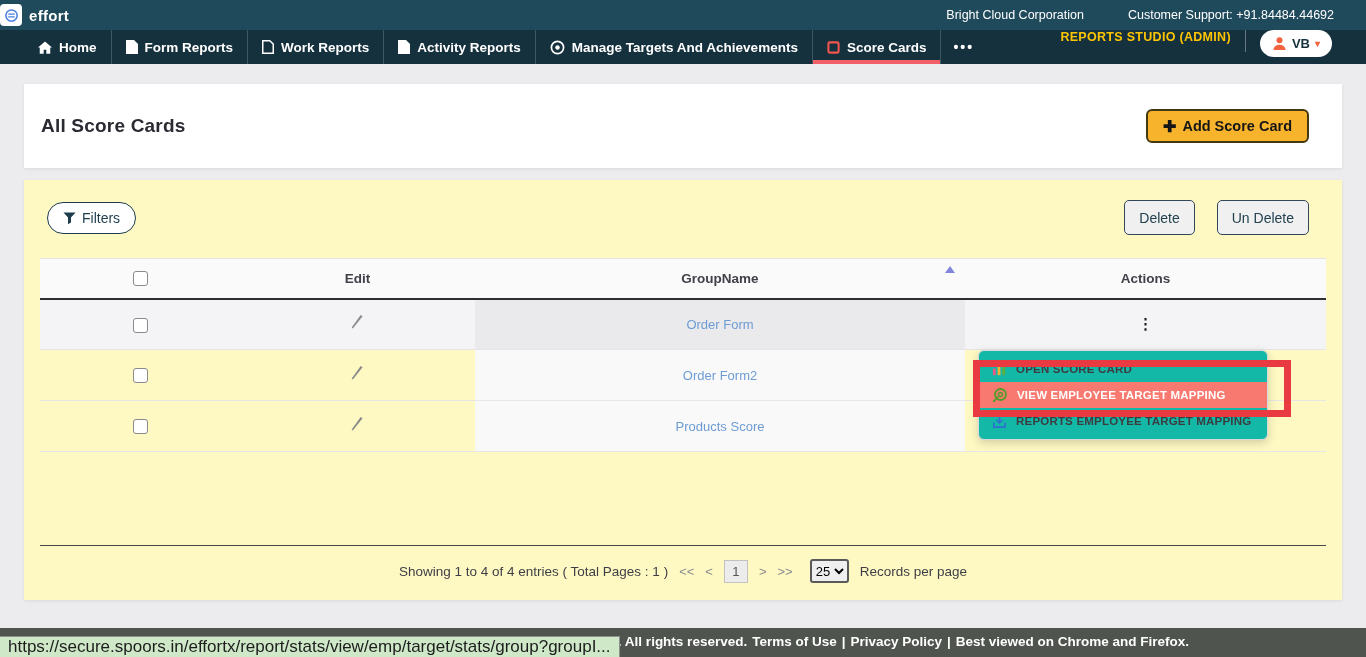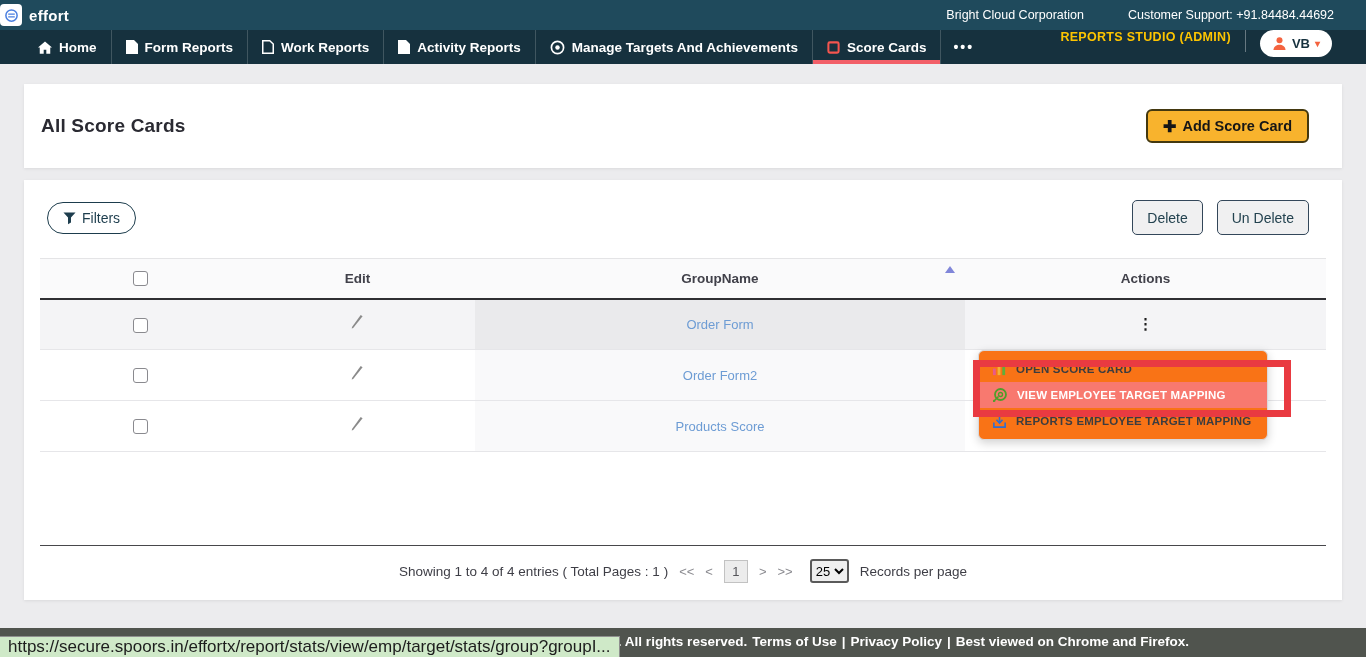--- a/index.html
+++ b/index.html
@@ -25,23 +25,23 @@
   .user-pill { background:#fff; border-radius:14px; height:27px; padding:0 12px; display:flex; align-items:center; gap:5px; color:#16313e; font-weight:800; font-size:13px; cursor:pointer; }
   .user-caret { color:#f4633f; font-size:10px; }
 
   
   .title-card { position:absolute; left:24px; right:24px; top:84px; height:84px; background:#fff; box-shadow:0 1px 3px rgba(0,0,0,.08); display:flex; align-items:center; }
   .page-title { margin-left:17px; font-size:19px; font-weight:800; color:#2a2a32; letter-spacing:.2px; }
   .add-btn { margin-left:auto; margin-right:33px; height:34px; padding:0 15px; background:#f8b32d; border:2px solid #43380f; border-radius:6px; display:flex; align-items:center; gap:6px; font-size:14.5px; font-weight:700; color:#161616; cursor:pointer; font-family:inherit; }
   .plus-glyph { font-weight:900; font-size:16px; }
 
   
-  .table-card { position:absolute; left:24px; right:24px; top:180px; height:420px; background:#ffffff; box-shadow:0 1px 3px rgba(0,0,0,.08); }
+  .table-card { position:absolute; left:24px; right:24px; top:180px; height:420px; background:#fef9c3; box-shadow:0 1px 3px rgba(0,0,0,.08); }
   .filters-btn { position:absolute; top:22px; left:23px; height:32px; padding:0 15px; background:#fff; border:1px solid #1d3d4d; border-radius:17px; display:flex; align-items:center; gap:6px; color:#1d3d4d; font-size:14px; cursor:pointer; font-family:inherit; }
-  .bulk { position:absolute; top:20px; right:33px; display:flex; gap:14px; }
+  .bulk { position:absolute; top:20px; right:33px; display:flex; gap:22px; }
   .bulk button { height:35px; padding:0 14px; background:#f0f0f1; border:1px solid #33475a; border-radius:5px; color:#23424f; font-size:14px; cursor:pointer; font-family:inherit; }
 
   table.sc { position:absolute; top:78px; left:16px; width:1286px; border-collapse:collapse; table-layout:fixed; }
   table.sc thead th { height:40px; background:#fafafb; border-top:1px solid #e4e4e6; border-bottom:2px solid #2f2f33; font-size:13.5px; font-weight:700; color:#41414a; position:relative; }
   table.sc tbody td { height:51px; border-bottom:1px solid #e6e6e9; text-align:center; vertical-align:middle; }
   tr.row-hover td { background:#f4f4f6; }
   tr.row-hover td.group-cell { background:#eaeaec; }
   td.group-cell { background:#f9f9fa; }
   .sort-arrow { position:absolute; right:10px; top:7px; width:0; height:0; border-left:5px solid transparent; border-right:5px solid transparent; border-bottom:7px solid #8086d9; }
   .chk { appearance:none; -webkit-appearance:none; width:15px; height:15px; border:1.5px solid #8a8a8f; border-radius:3px; background:#fff; cursor:pointer; vertical-align:middle; }
@@ -49,21 +49,21 @@
   .kebab { font-size:15px; font-weight:bold; color:#1d1d1d; cursor:pointer; line-height:1; }
   .pencil-btn { background:none; border:none; cursor:pointer; }
 
   .table-hr { position:absolute; left:16px; right:16px; top:365px; border-top:1px solid #47474b; }
   .pagination { position:absolute; left:0; right:0; top:379px; display:flex; align-items:center; justify-content:center; gap:11px; font-size:13.5px; color:#3e3e46; }
   .pg-ctrl { color:#8b8b90; font-size:13px; cursor:pointer; }
   .pg-current { width:24px; height:23px; background:#ececec; border:1px solid #c2c2c2; display:flex; align-items:center; justify-content:center; font-size:13px; color:#55555a; cursor:pointer; }
   .pg-select { height:24px; border:2px solid #5a5a5a; border-radius:3px; font-size:13px; font-family:inherit; margin-left:6px; }
 
   
-  .action-menu { position:absolute; left:978px; top:350px; width:290px; background:#f97316; border:1px solid #d9d9dc; border-radius:6px; box-shadow:0 3px 10px rgba(0,0,0,.18); padding:5px 0; z-index:40; }
+  .action-menu { position:absolute; left:978px; top:350px; width:290px; background:#14b8a6; border:1px solid #d9d9dc; border-radius:6px; box-shadow:0 3px 10px rgba(0,0,0,.18); padding:5px 0; z-index:40; }
   .menu-item { height:26px; display:flex; align-items:center; gap:9px; padding:0 13px; font-size:11.5px; font-weight:700; color:#3c3c40; letter-spacing:.2px; cursor:pointer; white-space:nowrap; }
   .menu-item.highlight { background:#f8796f; color:#fff; }
 
   .red-box { position:absolute; left:973px; top:360px; width:318px; height:57px; border:7px solid #e93a41; z-index:50; pointer-events:none; }
 
   
   footer { position:absolute; left:0; right:0; bottom:0; height:29px; background:#50544e; color:#fff; font-size:13.5px; font-weight:600; display:flex; justify-content:center; padding-top:6px; gap:5px; z-index:5; white-space:nowrap; }
   footer a { color:#fff; text-decoration:none; cursor:pointer; }
   .status-tip { position:absolute; left:0; bottom:0; height:21px; background:#cfe9c8; border:1px solid #8f8f8f; border-left:none; border-bottom:none; color:#1d1d1d; font-size:17px; display:flex; align-items:center; padding:0 8px; z-index:60; }
 </style>

